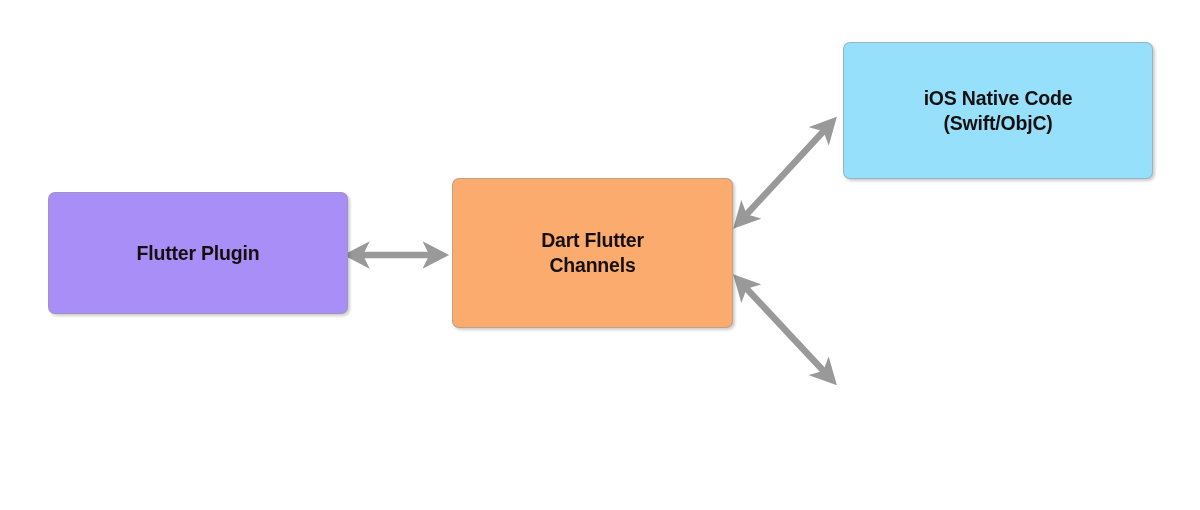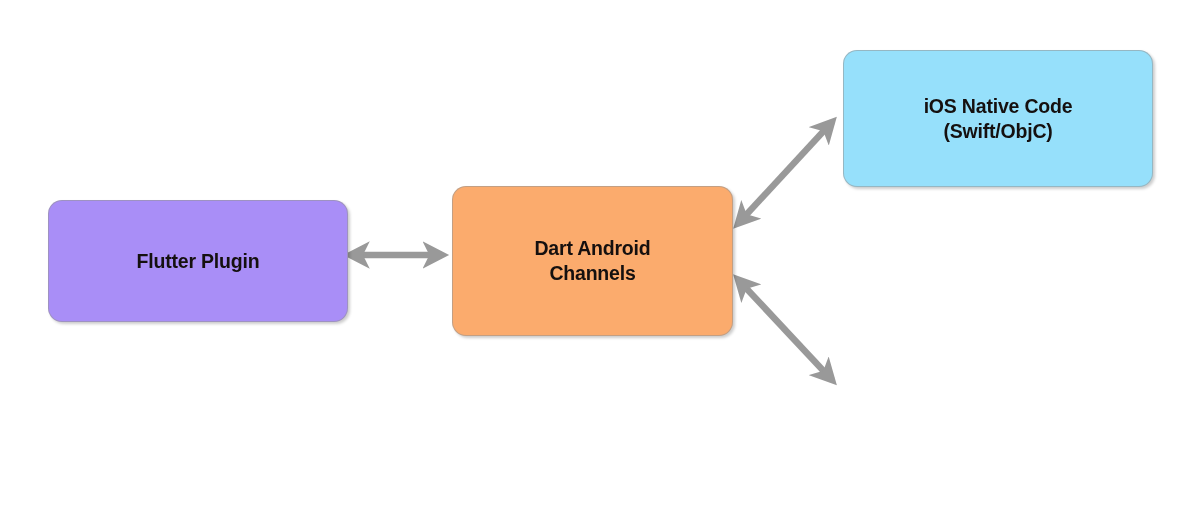--- a/index.html
+++ b/index.html
@@ -23,28 +23,27 @@
     position: absolute;
     left: 0;
     top: 0;
     width: 1200px;
     height: 510px;
     pointer-events: none;
   }
   .node {
     position: absolute;
     box-sizing: border-box;
-    border-radius: 14px;
+    border-radius: 7px;
     border: 1px solid rgba(150,150,150,0.55);
     box-shadow: 2px 2px 3px rgba(0,0,0,0.20);
     display: flex;
     align-items: center;
     justify-content: center;
     text-align: center;
-    margin-top: 8px;
   }
   .node-label {
     font-size: 19.5px;
     font-weight: bold;
     color: #15100f;
     line-height: 1.28;
     letter-spacing: -0.2px;
     padding: 0 8px;
     white-space: pre-line;
   }
@@ -97,21 +96,21 @@
     <line x1="746" y1="215" x2="832" y2="122" stroke="#999999" stroke-width="6.5" marker-start="url(#arrowhead-start)" marker-end="url(#arrowhead-end)"></line>
 
     <line x1="746" y1="288" x2="832" y2="380" stroke="#999999" stroke-width="6.5" marker-start="url(#arrowhead-start)" marker-end="url(#arrowhead-end)"></line>
   </svg>
 
   <div class="node" id="node-flutter-plugin" style="background: rgb(169, 142, 247);">
     <span class="node-label" style="color: rgb(21, 16, 15);">Flutter Plugin</span>
   </div>
 
   <div class="node" id="node-dart-platform-channels" style="background: rgb(251, 171, 109);">
-    <span class="node-label" style="color: rgb(21, 16, 15);">Dart Android
+    <span class="node-label" style="color: rgb(21, 16, 15);">Dart Flutter
 Channels</span>
   </div>
 
   <div class="node" id="node-ios-native-code" style="background: rgb(150, 224, 251);">
     <span class="node-label" style="color: rgb(21, 16, 15);">iOS Native Code
 (Swift/ObjC)</span>
   </div>
 
 
 </div>

